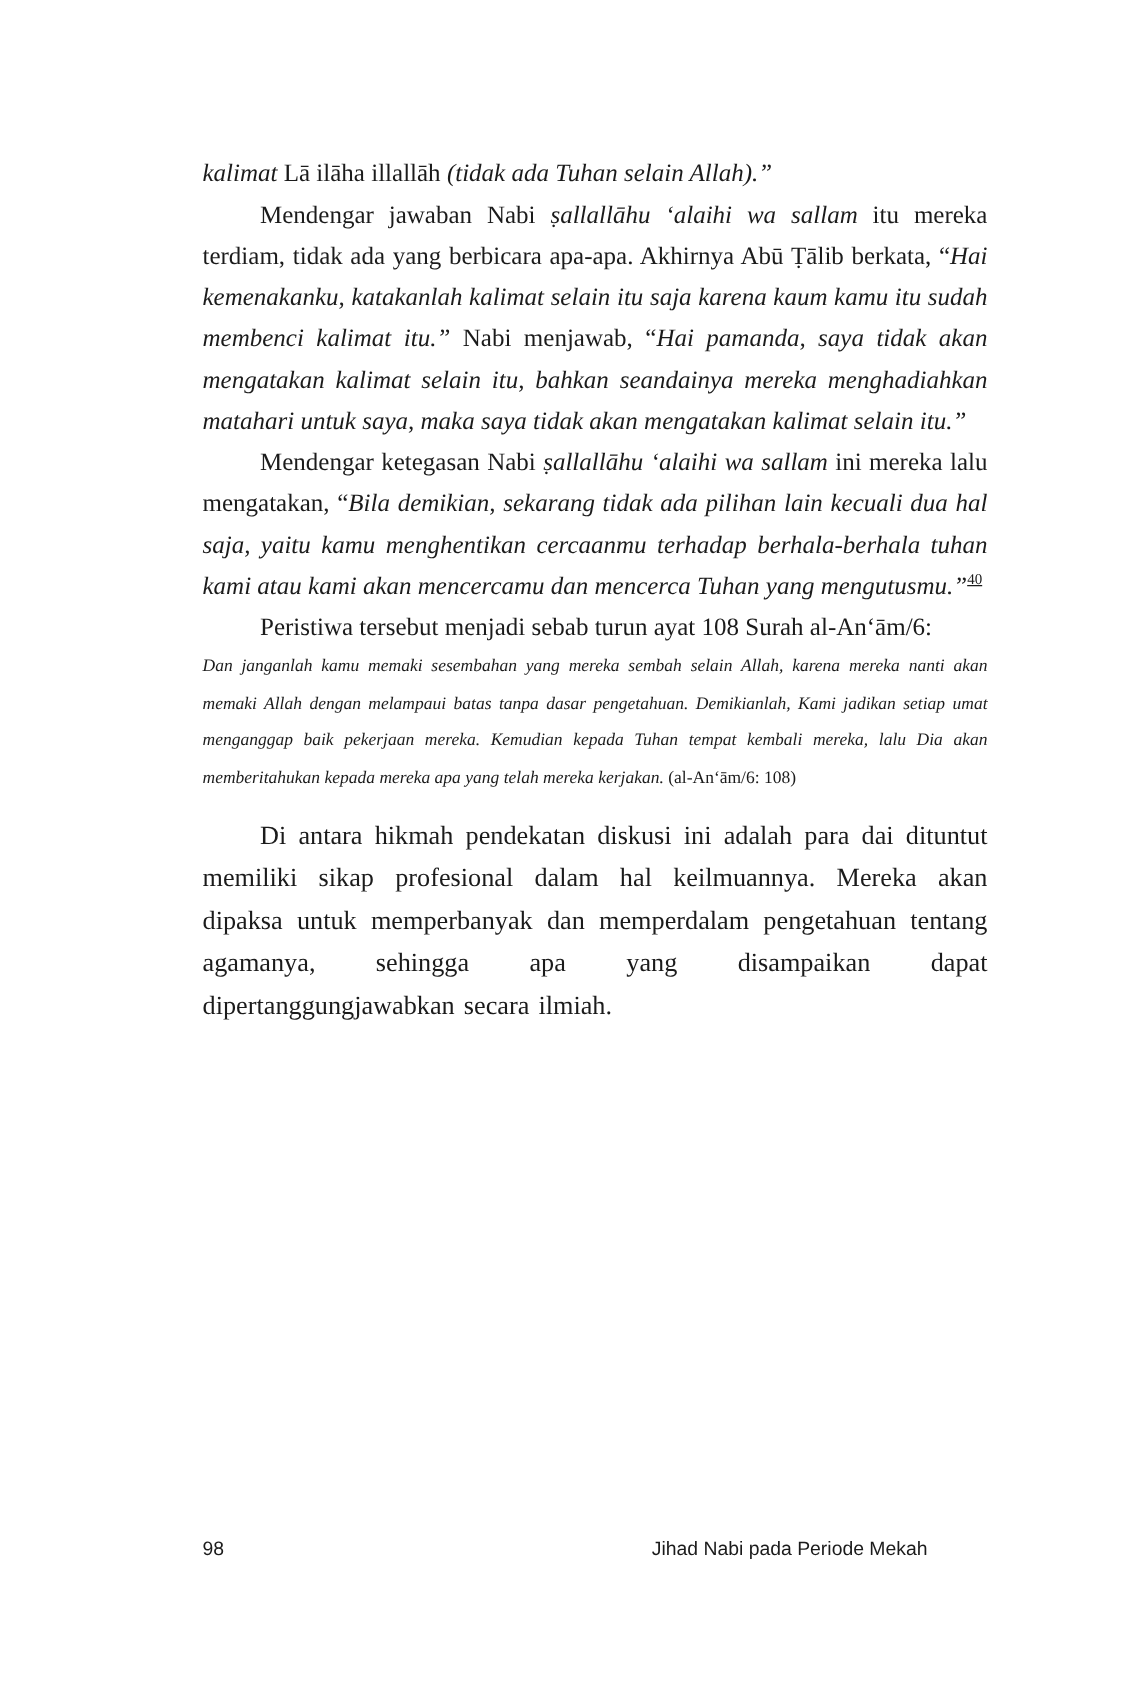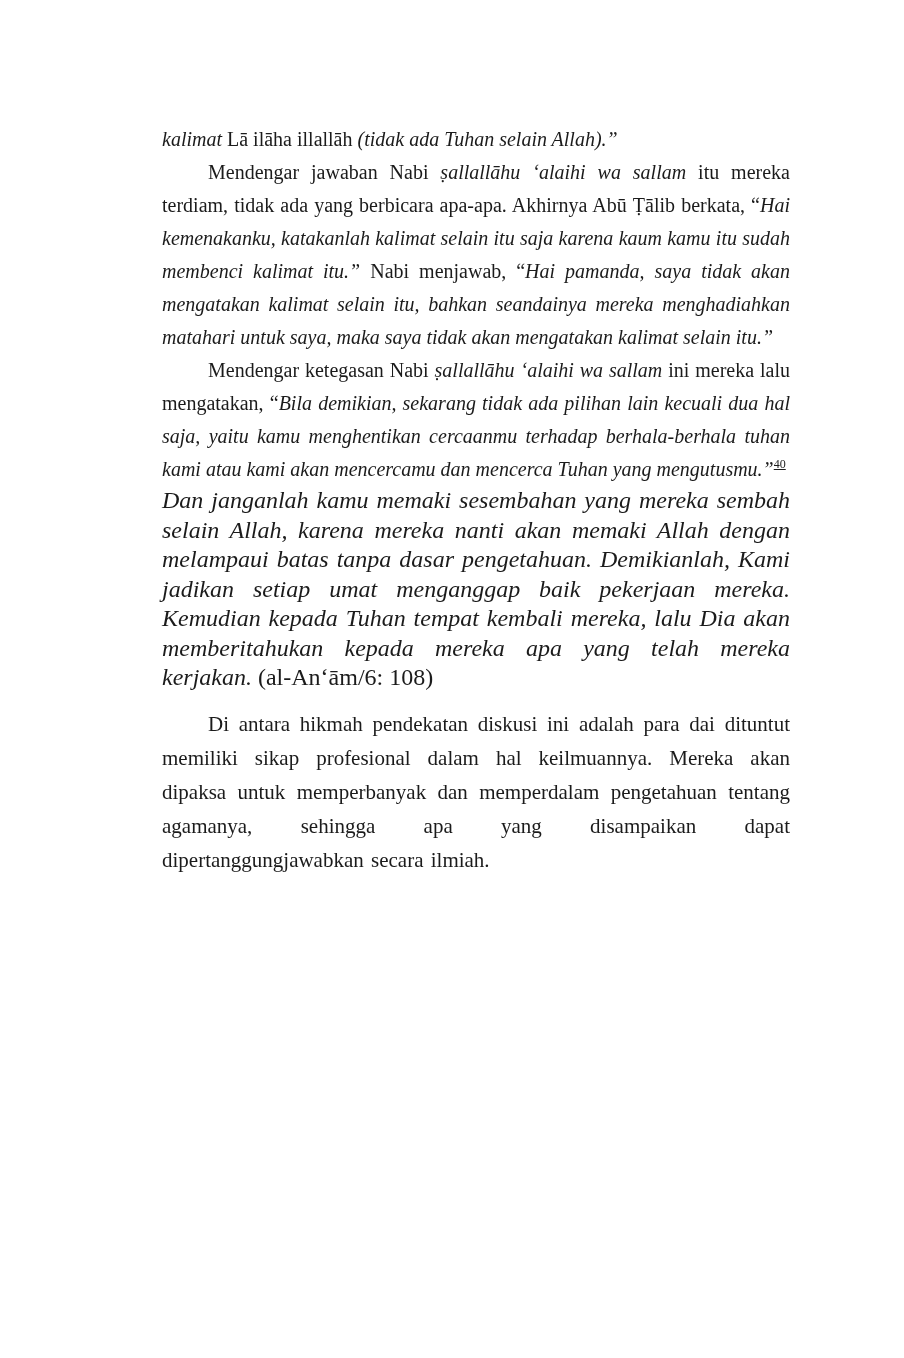--- a/index.html
+++ b/index.html
@@ -46,21 +46,21 @@
     margin: 26px 0 20px 0;
     direction: rtl;
     font-family: "DejaVu Sans", sans-serif;
     font-size: 25px;
     line-height: 50px;
     text-align: center;
     color: #111111;
   }
   .translation {
     margin: 0;
-    font-size: 24px;
+    font-size: 14px;
     line-height: 29.5px;
     text-align: justify;
     text-indent: 0;
   }
   .closing {
     margin-top: 14px;
     font-size: 21px;
     line-height: 34px;
     word-spacing: 2px;
   }
@@ -83,22 +83,27 @@
 <div class="page">
 
   <main class="text-block">
 
     <p class="para no-indent"><span class="it">kalimat </span><span>Lā ilāha illallāh </span><span class="it">(tidak ada Tuhan selain Allah).”</span></p>
 
     <p class="para"><span>Mendengar jawaban Nabi </span><span class="it">ṣallallāhu ‘alaihi wa sallam</span><span> itu mereka terdiam, tidak ada yang berbicara apa-apa. Akhirnya Abū Ṭālib berkata, “</span><span class="it">Hai kemenakanku, katakanlah kalimat selain itu saja karena kaum kamu itu sudah membenci kalimat itu.”</span><span> Nabi menjawab, “</span><span class="it">Hai pamanda, saya tidak akan mengatakan kalimat selain itu, bahkan seandainya mereka menghadiahkan matahari untuk saya, maka saya tidak akan mengatakan kalimat selain itu.”</span></p>
 
     <p class="para"><span>Mendengar ketegasan Nabi </span><span class="it">ṣallallāhu ‘alaihi wa sallam</span><span> ini mereka lalu mengatakan, “</span><span class="it">Bila demikian, sekarang tidak ada pilihan lain kecuali dua hal saja, yaitu kamu menghentikan cercaanmu terhadap berhala-berhala tuhan kami atau kami akan mencercamu dan mencerca Tuhan yang mengutusmu.”</span><sup class="fn">40</sup></p>
 
+    <p class="para"><span>Peristiwa tersebut menjadi sebab turun ayat 108 Surah al-An‘ām/6:</span></p>
 
 
     <p class="para translation"><span class="it">Dan janganlah kamu memaki sesembahan yang mereka sembah selain Allah, karena mereka nanti akan memaki Allah dengan melampaui batas tanpa dasar pengetahuan. Demikianlah, Kami jadikan setiap umat menganggap baik pekerjaan mereka. Kemudian kepada Tuhan tempat kembali mereka, lalu Dia akan memberitahukan kepada mereka apa yang telah mereka kerjakan. </span><span>(al-An‘ām/6: 108)</span></p>
 
     <p class="para closing"><span>Di antara hikmah pendekatan diskusi ini adalah para dai dituntut memiliki sikap profesional dalam hal keilmuannya. Mereka akan dipaksa untuk memperbanyak dan memperdalam pengetahuan tentang agamanya, sehingga apa yang disampaikan dapat dipertanggungjawabkan secara ilmiah.</span></p>
 
   </main>
 
+  <footer class="footer">
+    <span>98</span>
+    <span>Jihad Nabi pada Periode Mekah</span>
+  </footer>
 
 </div>
 
 </body></html>

